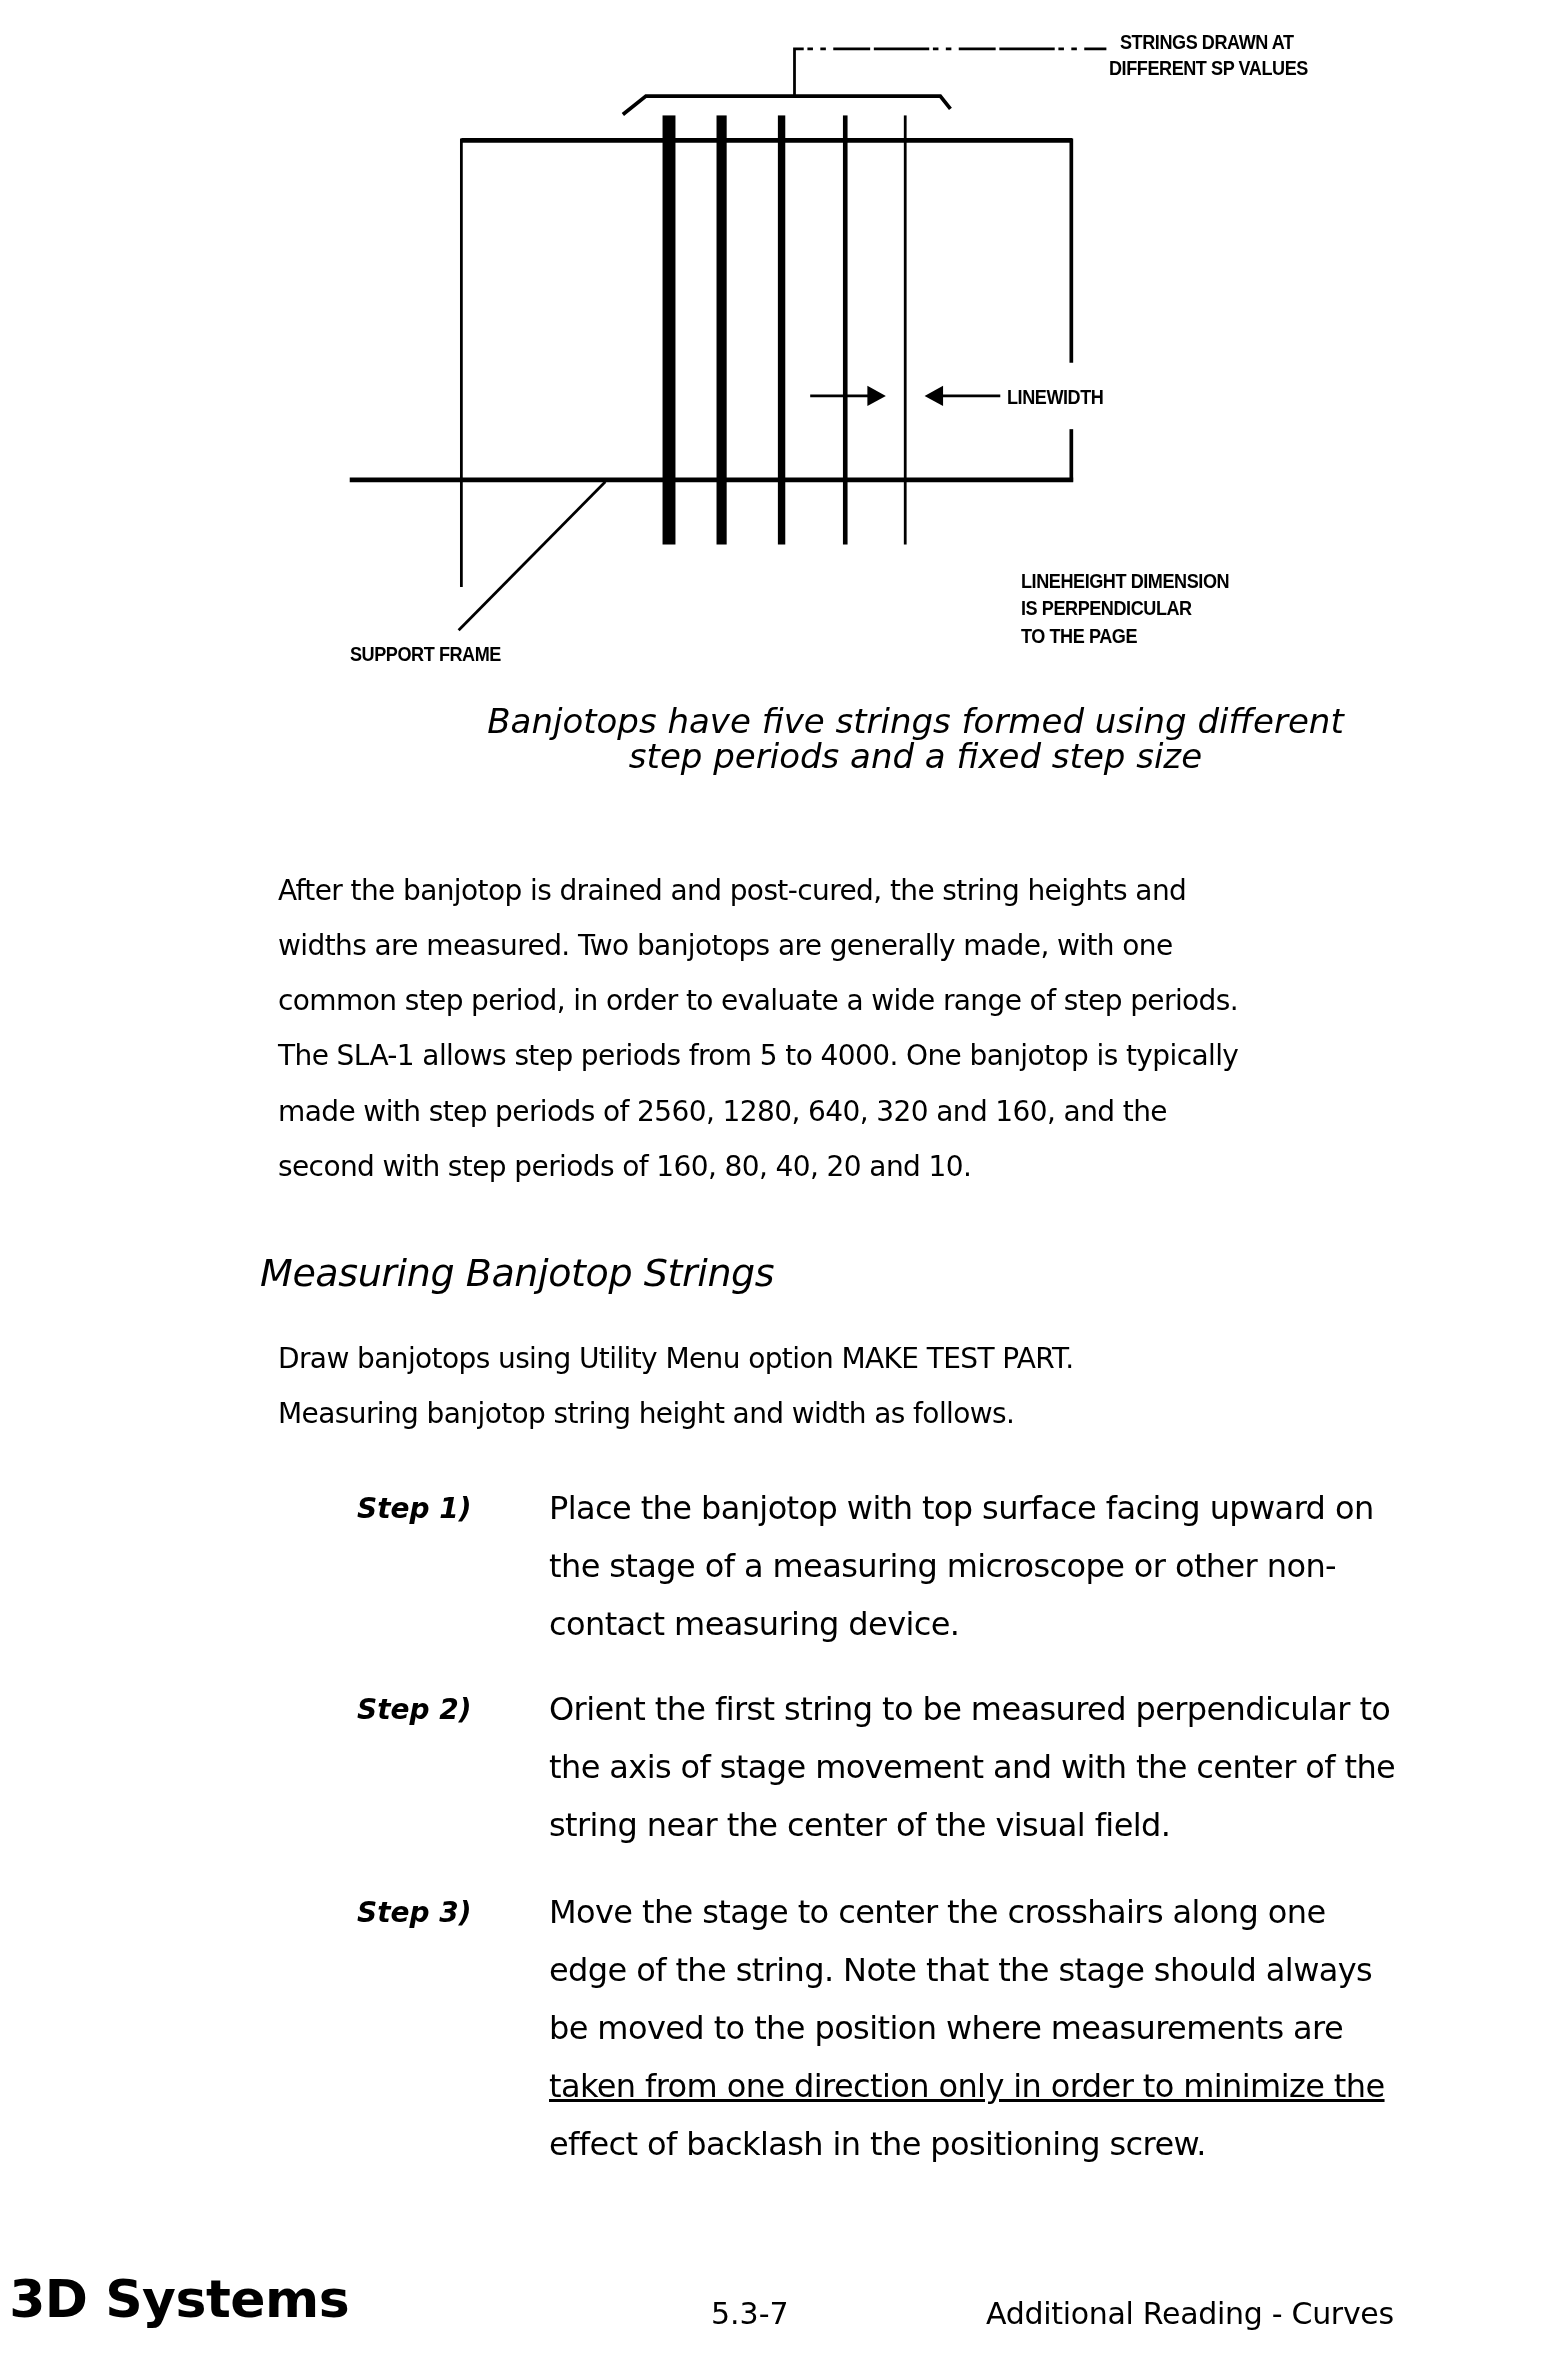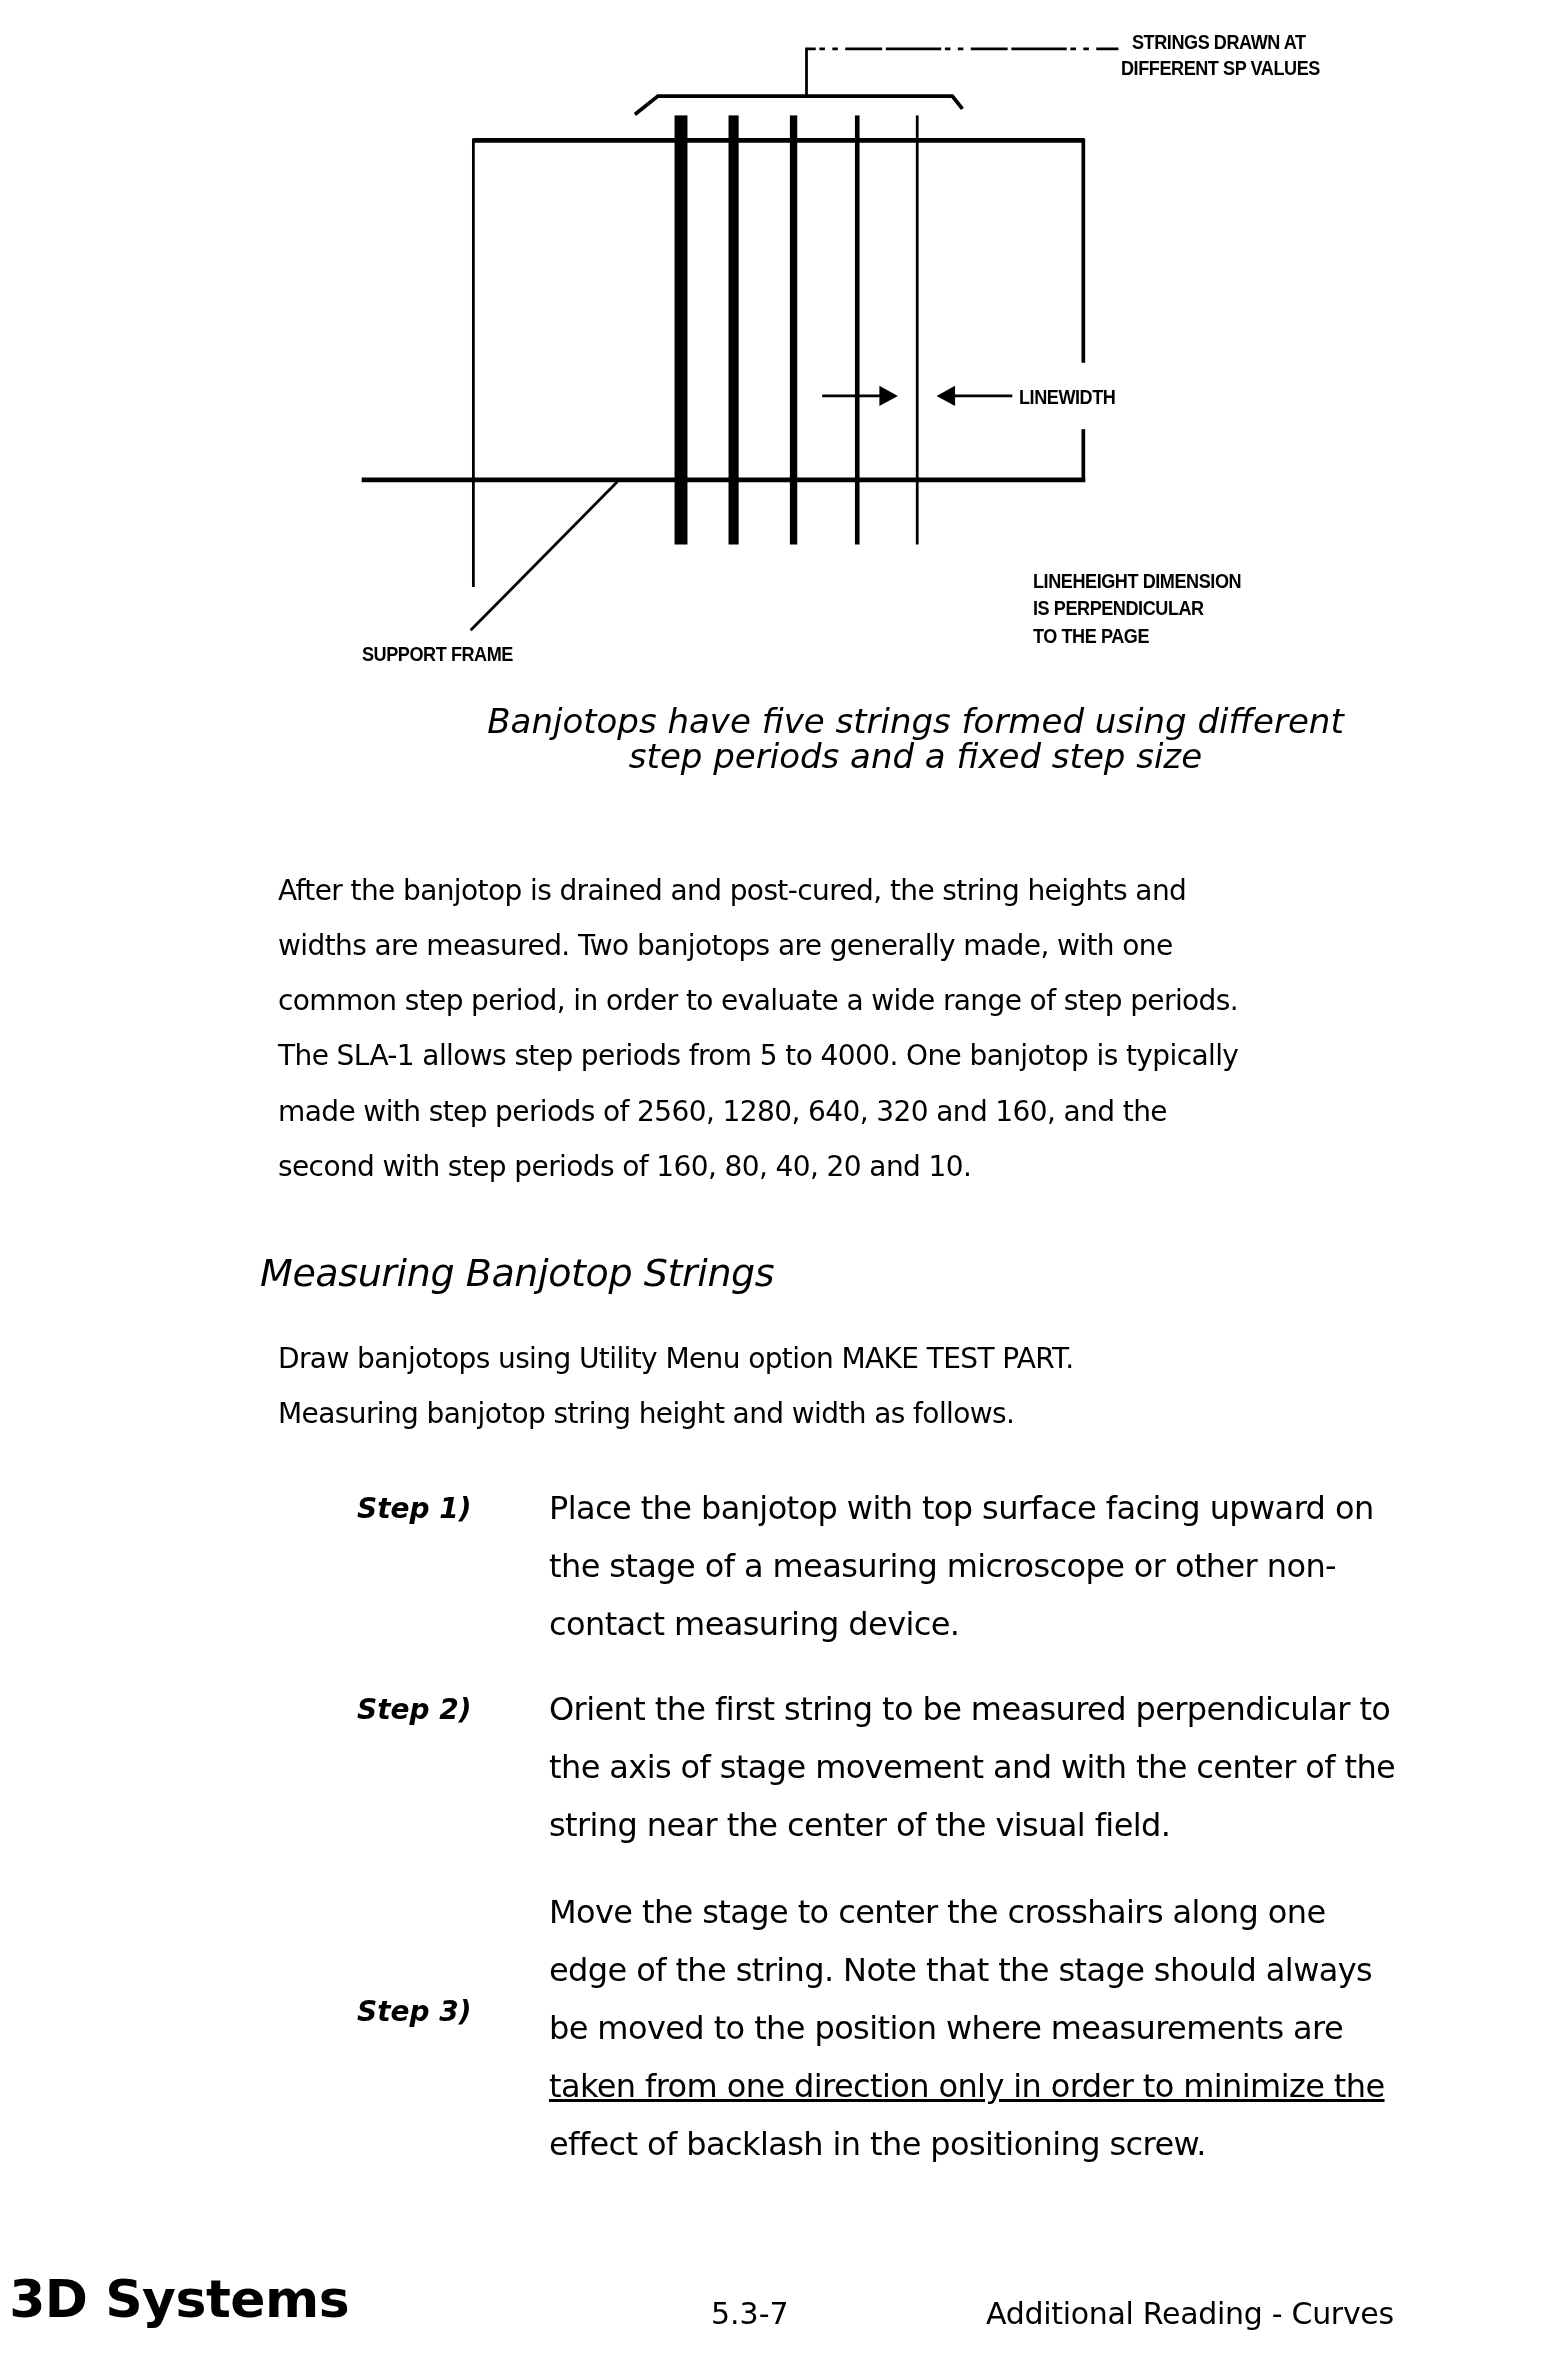--- a/index.html
+++ b/index.html
@@ -1,20 +1,20 @@
 <!DOCTYPE html>
 <html style="font-size:14.8px"><head>
   <meta charset="utf-8">
   <style>
     html, body { margin: 0; padding: 0; background: #ffffff; }
     body {
       width: 1565px; height: 2370px; position: relative; overflow: hidden;
       font-family: "DejaVu Sans", "Liberation Sans", sans-serif; color: #000;
     }
-    #diagram { position: absolute; left: 12px; top: 0; width: 1474px; height: 683px; }
+    #diagram { position: absolute; left: 0; top: 0; width: 1474px; height: 683px; }
     .dlabel {
       position: absolute; white-space: nowrap;
       font-family: "Liberation Sans", sans-serif; font-size: 21px; font-weight: bold;
       letter-spacing: -0.5px; line-height: 28px; transform: scaleX(0.86); transform-origin: left top;
     }
     .caption {
       position: absolute; left: 0; width: 1831px; text-align: center;
       font-family: "DejaVu Sans", sans-serif; font-style: italic;
       font-size: 34px; line-height: 42px; white-space: nowrap;
     }
@@ -122,21 +122,21 @@
     <div class="step-line" style="top:1548px;">the stage of a measuring microscope or other non-</div>
     <div class="step-line" style="top:1606px;">contact measuring device.</div>
   </div>
   <div>
     <div class="step-label" style="top:1691px;">Step 2)</div>
     <div class="step-line" style="top:1691px;">Orient the first string to be measured perpendicular to</div>
     <div class="step-line" style="top:1749px;">the axis of stage movement and with the center of the</div>
     <div class="step-line" style="top:1807px;">string near the center of the visual field.</div>
   </div>
   <div>
-    <div class="step-label" style="top:1993px;font-style:italic;">Step 3)</div>
+    <div class="step-label" style="top:1894px;font-style:italic;">Step 3)</div>
     <div class="step-line" style="top:1894px;">Move the stage to center the crosshairs along one</div>
     <div class="step-line" style="top:1952px;">edge of the string.  Note that the stage should always</div>
     <div class="step-line" style="top:2010px;text-align:right;">be moved to the position where  measurements are</div>
     <div class="step-line" style="top:2068px;text-decoration:underline;">taken from one direction only in order to minimize the</div>
     <div class="step-line" style="top:2126px;">effect of backlash in the positioning screw.</div>
   </div>
 </div>
 
 <div>
   <div class="footer-brand">3D Systems</div>

